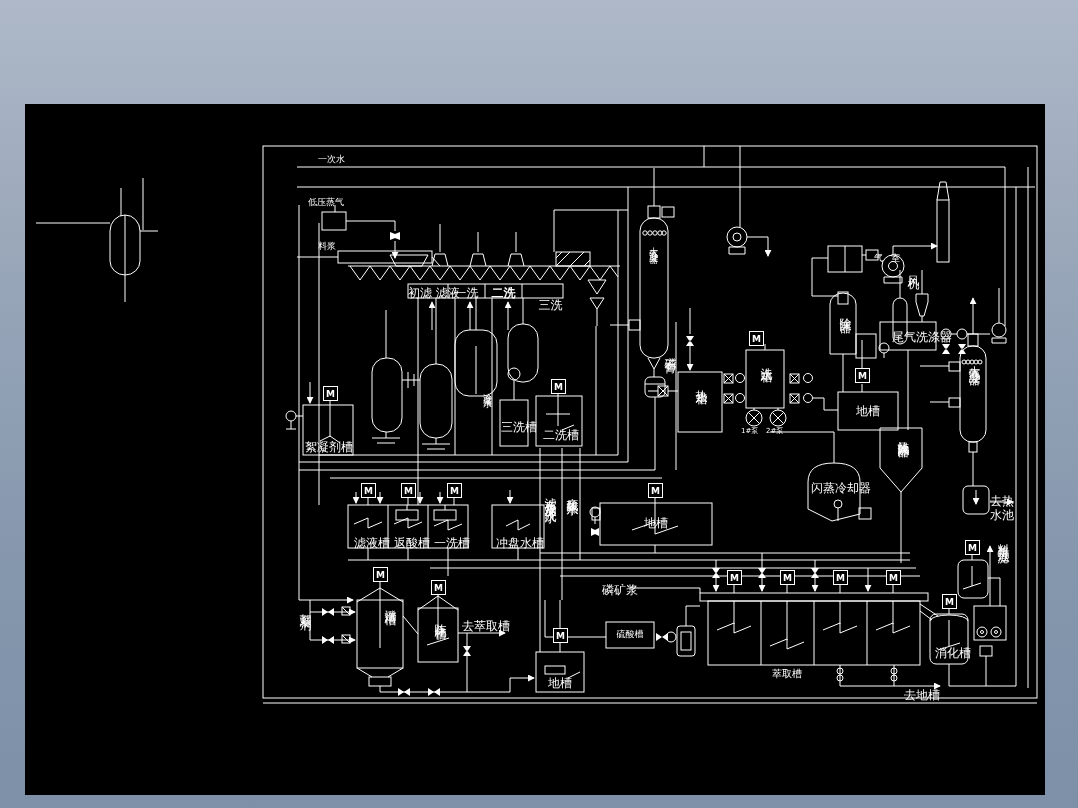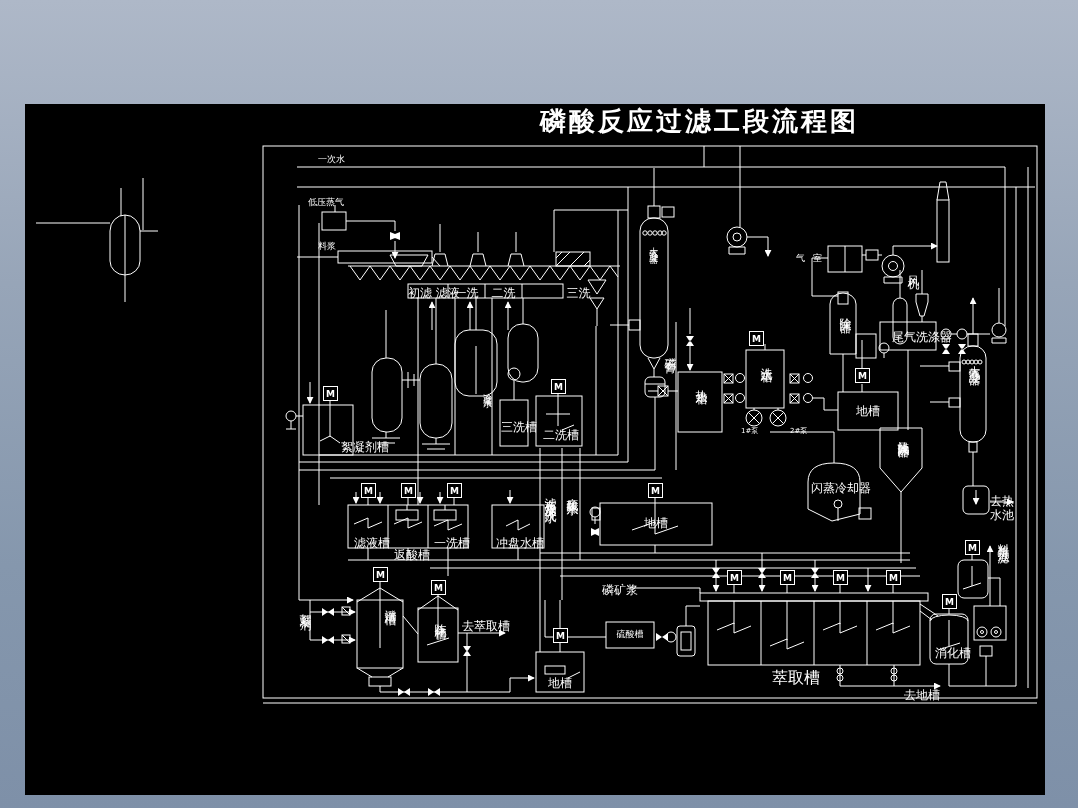--- a/index.html
+++ b/index.html
@@ -11,21 +11,21 @@
   svg.linework *{stroke:#fff;fill:none;stroke-width:1;}
   svg .f{fill:#fff;stroke:none;}
   .lbl{position:absolute;color:#fff;font-size:9px;line-height:1.2;white-space:nowrap;}
   .c{text-align:center;}
   .w{white-space:normal;}
   .v{writing-mode:vertical-rl;text-orientation:upright;letter-spacing:2px;white-space:normal;}
   .title{font-size:26px;font-weight:bold;letter-spacing:3px;
     border-bottom:0;font-family:"DejaVu Serif",serif;}
   .m-badge{position:absolute;width:13px;height:13px;border:1px solid #fff;background:#000;
     color:#fff;font-size:9px;font-weight:bold;display:flex;align-items:center;justify-content:center;}
-  .f8{font-size:12px;}.f7{font-size:7px;}.f10{font-size:16px;}
+  .f8{font-size:12px;}.f7{font-size:7px;}.f10{font-size:10px;}
 </style>
 </head>
 <body>
 
 <div class="screen">
   <div class="canvas"></div>
 
   <svg class="linework" viewBox="0 0 1078 808">
     <defs>
       <marker id="ah" viewBox="0 0 8 8" refX="7" refY="4" markerWidth="7" markerHeight="7" orient="auto">
@@ -473,55 +473,54 @@
 
     <g>
       <rect x="536" y="652" width="48" height="40"></rect>
       <line x1="560" y1="642" x2="560" y2="652"></line>
       <rect x="545" y="666" width="20" height="8"></rect>
         <path d="M568,678 L580,672"></path>
       <line x1="560" y1="600" x2="560" y2="628"></line>
     </g>
   </svg>
 
-  <span class="lbl title" style="left:540px;top:106px;">磷酸反应过滤工段流程图</span>
 
   <span class="lbl" style="left:318px;top:154px;text-align:right;">一次水</span>
   <span class="lbl" style="left:308px;top:190px;margin-top:7px;">低压蒸气</span>
   <span class="lbl" style="left:318px;top:241px;">料浆</span>
 
   <span class="lbl c f8" style="left:408px;top:286px;width:40px;">初滤 滤液</span>
   <span class="lbl c f8" style="left:448px;top:286px;width:37px;">一洗</span>
-  <span class="lbl c f8" style="left:485px;top:286px;width:37px;">二洗</span>
-  <span class="lbl c f8" style="left:522px;top:286px;width:57px;margin-left:28px;">三洗</span>
-
-  <span class="lbl c f8" style="left:305px;top:440px;width:46px;padding-left:36px;">絮凝剂槽</span>
+  <span class="lbl c f8" style="left:485px;top:286px;width:37px;font-weight:bold;">二洗</span>
+  <span class="lbl c f8" style="left:522px;top:298px;width:57px;">三洗</span>
+
+  <span class="lbl c f8" style="left:305px;top:440px;width:46px;">絮凝剂槽</span>
   <span class="lbl v" style="left:482px;top:386px;">冷凝清水</span>
   <span class="lbl c f8" style="left:501px;top:420px;width:22px;">三洗槽</span>
   <span class="lbl c f8" style="left:543px;top:428px;width:32px;">二洗槽</span>
 
   <span class="lbl v" style="left:648px;top:240px;">大气冷凝器</span>
   <span class="lbl v f8" style="left:663px;top:348px;">磷石膏</span>
   <span class="lbl v f8" style="left:694px;top:380px;">热水箱</span>
   <span class="lbl v f8" style="left:759px;top:358px;">洗水箱</span>
   <span class="lbl f7" style="left:741px;top:427px;">1#泵</span>
-  <span class="lbl f7" style="left:766px;top:427px;margin-left:24px;">2#泵</span>
-
-  <span class="lbl c" style="left:796px;top:253px;width:30px;letter-spacing:8px;">气室</span>
+  <span class="lbl f7" style="left:766px;top:427px;">2#泵</span>
+
+  <span class="lbl c" style="left:874px;top:253px;width:30px;letter-spacing:8px;">气室</span>
   <span class="lbl v f8" style="left:906px;top:266px;">风机</span>
   <span class="lbl v f8" style="left:838px;top:308px;">除沫器</span>
   <span class="lbl f8" style="left:884px;top:330px;margin-left:8px;">尾气洗涤器</span>
   <span class="lbl v f8" style="left:967px;top:356px;">大气冷凝器</span>
   <span class="lbl w f8" style="left:990px;top:494px;width:34px;">去热水池</span>
 
   <span class="lbl f8" style="left:811px;top:481px;">闪蒸冷却器</span>
   <span class="lbl v f8" style="left:896px;top:432px;letter-spacing:1px;">旋风除沫器</span>
 
   <span class="lbl c f8" style="left:354px;top:536px;width:30px;">滤液槽</span>
-  <span class="lbl c f8" style="left:394px;top:536px;width:30px;margin-top:12px;">返酸槽</span>
+  <span class="lbl c f8" style="left:394px;top:536px;width:30px;">返酸槽</span>
   <span class="lbl c f8" style="left:434px;top:536px;width:30px;">一洗槽</span>
   <span class="lbl c f8" style="left:496px;top:536px;width:44px;">冲盘水槽</span>
 
   <span class="lbl v f8" style="left:543px;top:488px;height:132px;">滤布热水及冲洗水</span>
   <span class="lbl v f8" style="left:565px;top:488px;">废酸热水</span>
 
   <span class="lbl c f8" style="left:642px;top:516px;width:28px;">地槽</span>
   <span class="lbl c f8" style="left:854px;top:404px;width:28px;">地槽</span>
   <span class="lbl f8" style="left:602px;top:583px;">磷矿浆</span>
   <span class="lbl c" style="left:606px;top:629px;width:48px;">硫酸槽</span>

